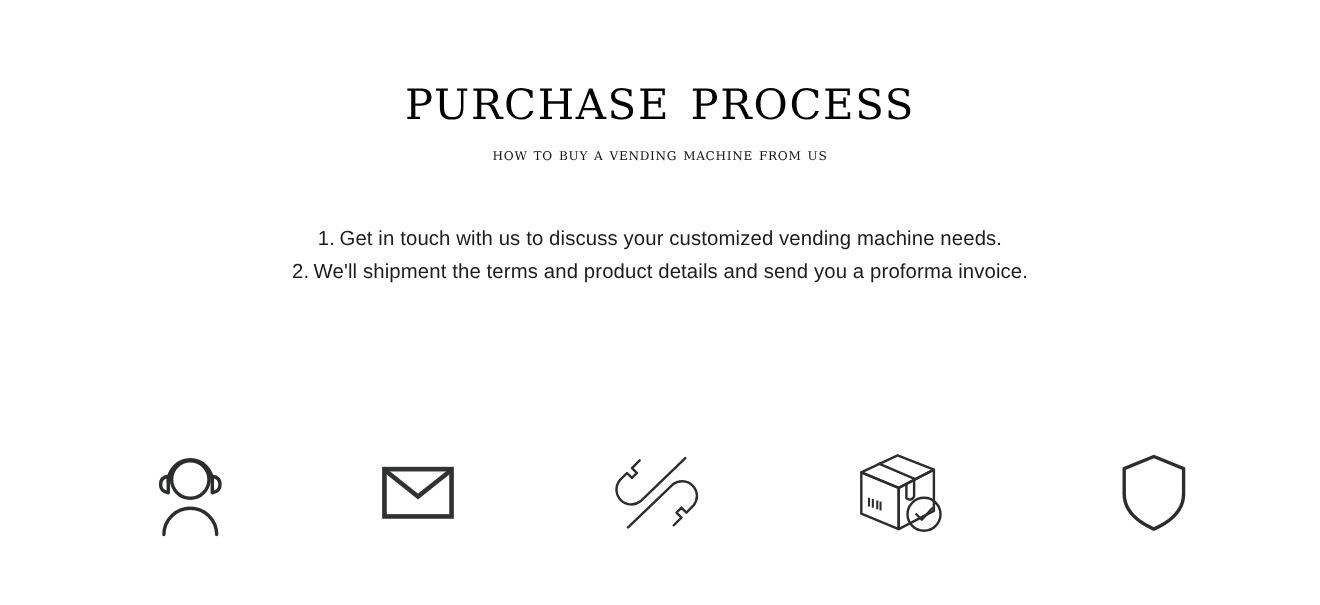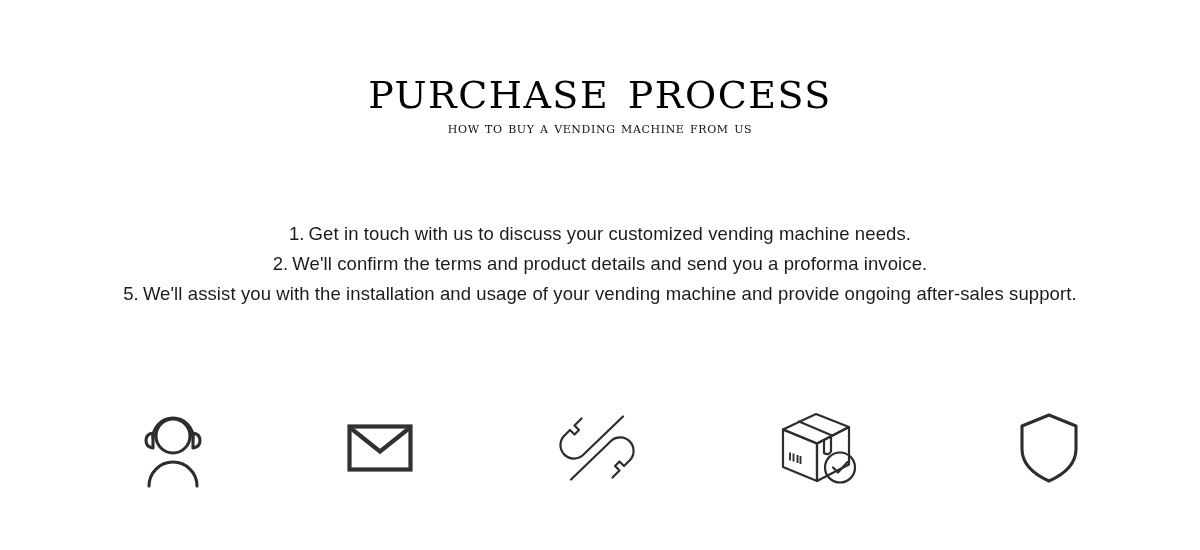--- a/index.html
+++ b/index.html
@@ -48,28 +48,28 @@
   
   .title::first-letter { font-size: 1em; }
 
   .subtitle {
     font-family: "DejaVu Serif", "Liberation Serif", serif;
     font-size: 15.5px;
     font-variant: small-caps;
     text-transform: lowercase;
     letter-spacing: 0.6px;
     color: #111111;
-    margin: 2px 0 0 0;
+    margin: 14px 0 0 0;
     white-space: nowrap;
   }
 
   
   .steps {
     position: absolute;
-    top: 219px;
+    top: 202px;
     left: 0;
     width: 1200px;
     text-align: center;
     list-style: none;
     margin: 0;
     padding: 0;
   }
 
   .step {
     font-family: "Liberation Sans", sans-serif;
@@ -150,24 +150,21 @@
   <div class="header">
     <h1 class="title">Purchase Process</h1>
     <div class="subtitle">How to buy a vending machine from us</div>
   </div>
 
   <ol class="steps">
     <li class="step">
       <span class="step-num">1.</span><span class="step-text">Get in touch with us to discuss your customized vending machine needs.</span>
     </li>
     <li class="step">
-      <span class="step-num">2.</span><span class="step-text">We'll confirm the terms and product details and send you a proforma invoice.</span>
-    </li>
-    <li class="step">
-      <span class="step-num">5.</span><span class="step-text">We'll assist you with the installation and usage of your vending machine and provide ongoing after-sales support.</span>
+      <span class="step-num">2.</span><span class="step-text">We'll shipment the terms and product details and send you a proforma invoice.</span>
     </li>
   </ol>
 
   <div class="icon-row">
 
     <div class="icon-cell" style="left:173px;">
       <svg width="74" height="80" viewBox="0 0 74 80">
 
         <circle class="ln" cx="37" cy="28" r="17"></circle>
 

